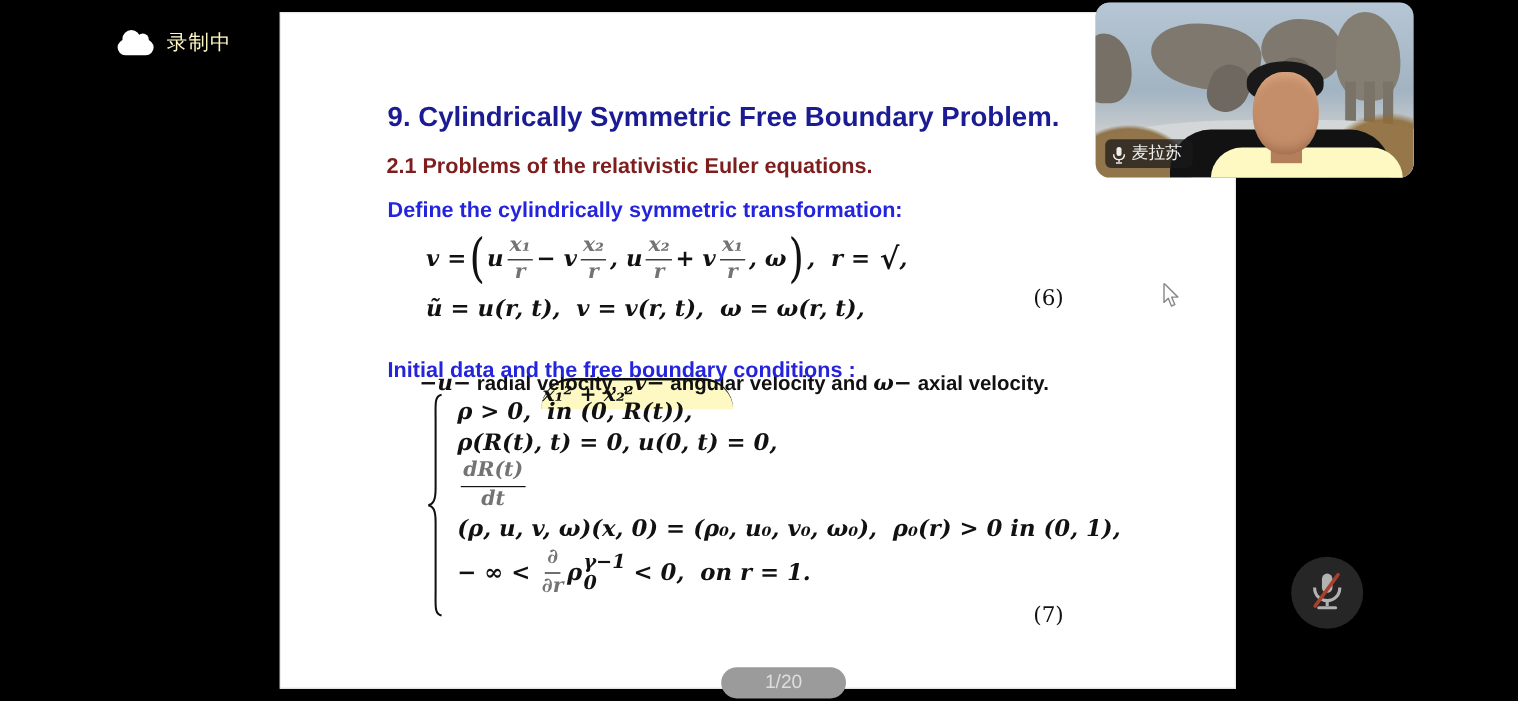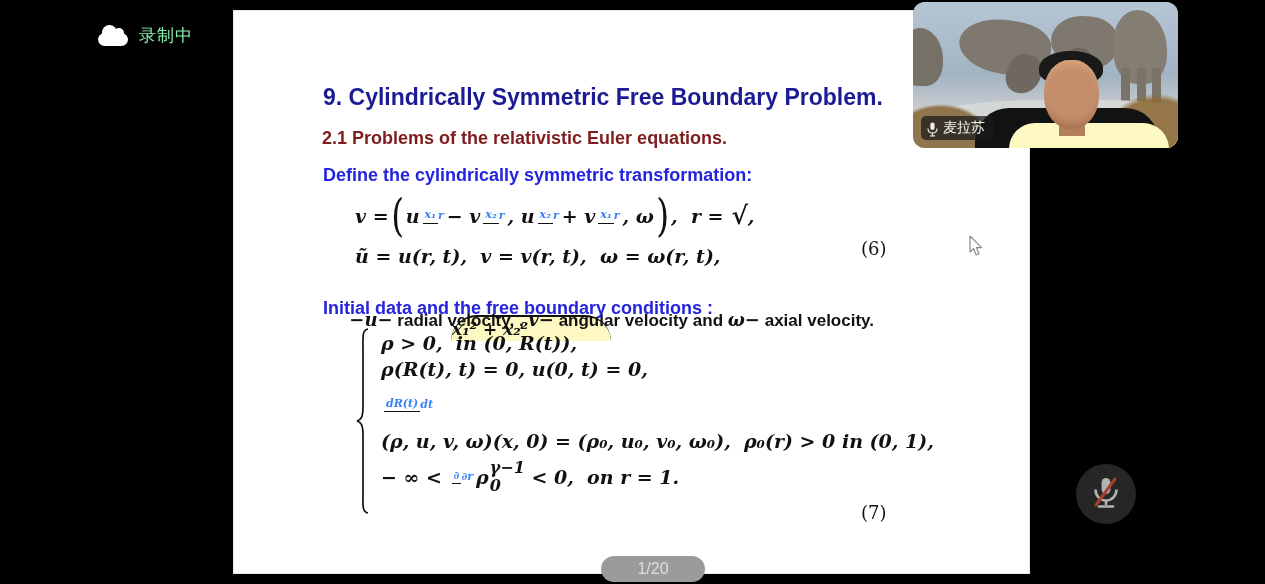--- a/index.html
+++ b/index.html
@@ -5,41 +5,41 @@
   * { margin:0; padding:0; box-sizing:border-box; }
   html,body { background:#000; }
   .stage { position:relative; width:1265px; height:584px; background:#000; overflow:hidden;
            font-family:"Liberation Sans", sans-serif; }
 
   
   .rec { position:absolute; left:98px; top:24px; display:flex; align-items:center; gap:11px; }
   .cloud { position:relative; width:30px; height:13px; background:#fff; border-radius:7px; margin-top:7px; }
   .cloud::before { content:""; position:absolute; width:15px; height:15px; border-radius:50%; background:#fff; left:4px; top:-8px; }
   .cloud::after  { content:""; position:absolute; width:10px; height:10px; border-radius:50%; background:#fff; left:16px; top:-5px; }
-  .rec-label { color:#86efac; font-size:17px; letter-spacing:1px; font-family:"DejaVu Sans", sans-serif; }
+  .rec-label { color:#fef9c3; font-size:17px; letter-spacing:1px; font-family:"DejaVu Sans", sans-serif; }
 
   
   .slide { position:absolute; left:233px; top:10px; width:797px; height:564px; background:#ffffff;
            box-shadow:0 0 0 1px #e8e8e8 inset; }
   .title    { position:absolute; left:90px; top:74px;  font-size:23px;   font-weight:bold; color:#1b1b94; }
   .subtitle { position:absolute; left:89px; top:118px; font-size:18px;   font-weight:bold; color:#7f1d1d; }
   .heading  { position:absolute; font-size:18px; font-weight:bold; color:#2424dd; }
   .h-define  { left:90px; top:155px; }
   .h-initial { left:90px; top:288px; }
 
   
   .m, .msym { font-family:"DejaVu Serif", serif; font-style:italic; font-weight:bold; color:#111; }
   .m { font-size:19px; } 
   .pre { white-space:pre-wrap; }
 
   .eq6 { position:absolute; left:122px; top:184px; }
   .eq-row { display:flex; align-items:center; }
-  .frac { display:inline-flex; align-items:center; margin:0 3px;
-          font-family:"DejaVu Serif", serif; font-style:italic; font-weight:bold; color:#3b82f6;
-          font-size:11px; line-height:1.25; }
+  .frac { display:inline-flex; flex-direction:column; align-items:center; margin:0 3px;
+          font-family:"DejaVu Serif", serif; font-style:italic; font-weight:bold; color:#737373;
+          font-size:17px; line-height:1.25; }
   .frac .top { padding:0 2px 1px; border-bottom:1.7px solid #111; }
   .bigp { font-family:"DejaVu Serif", serif; font-size:44px; font-weight:normal; line-height:1;
           color:#111; transform:scaleX(0.75); }
   .sqrt { display:inline-flex; align-items:flex-start; margin-left:8px; }
   .sqrt .sign { font-size:25px; line-height:1.05; font-style:normal; font-weight:bold; color:#111;
                 font-family:"DejaVu Serif", serif; }
   .sqrt .body { border-top:2px solid #111; padding:2px 3px 0 1px; font-size:17px; }
   .eq6-line2 { margin-top:7px;font-style:italic; }
   .eqtag { position:absolute; font-family:"DejaVu Serif", serif; font-size:18px; color:#111; }
   .tag6 { left:628px; top:228px; }

